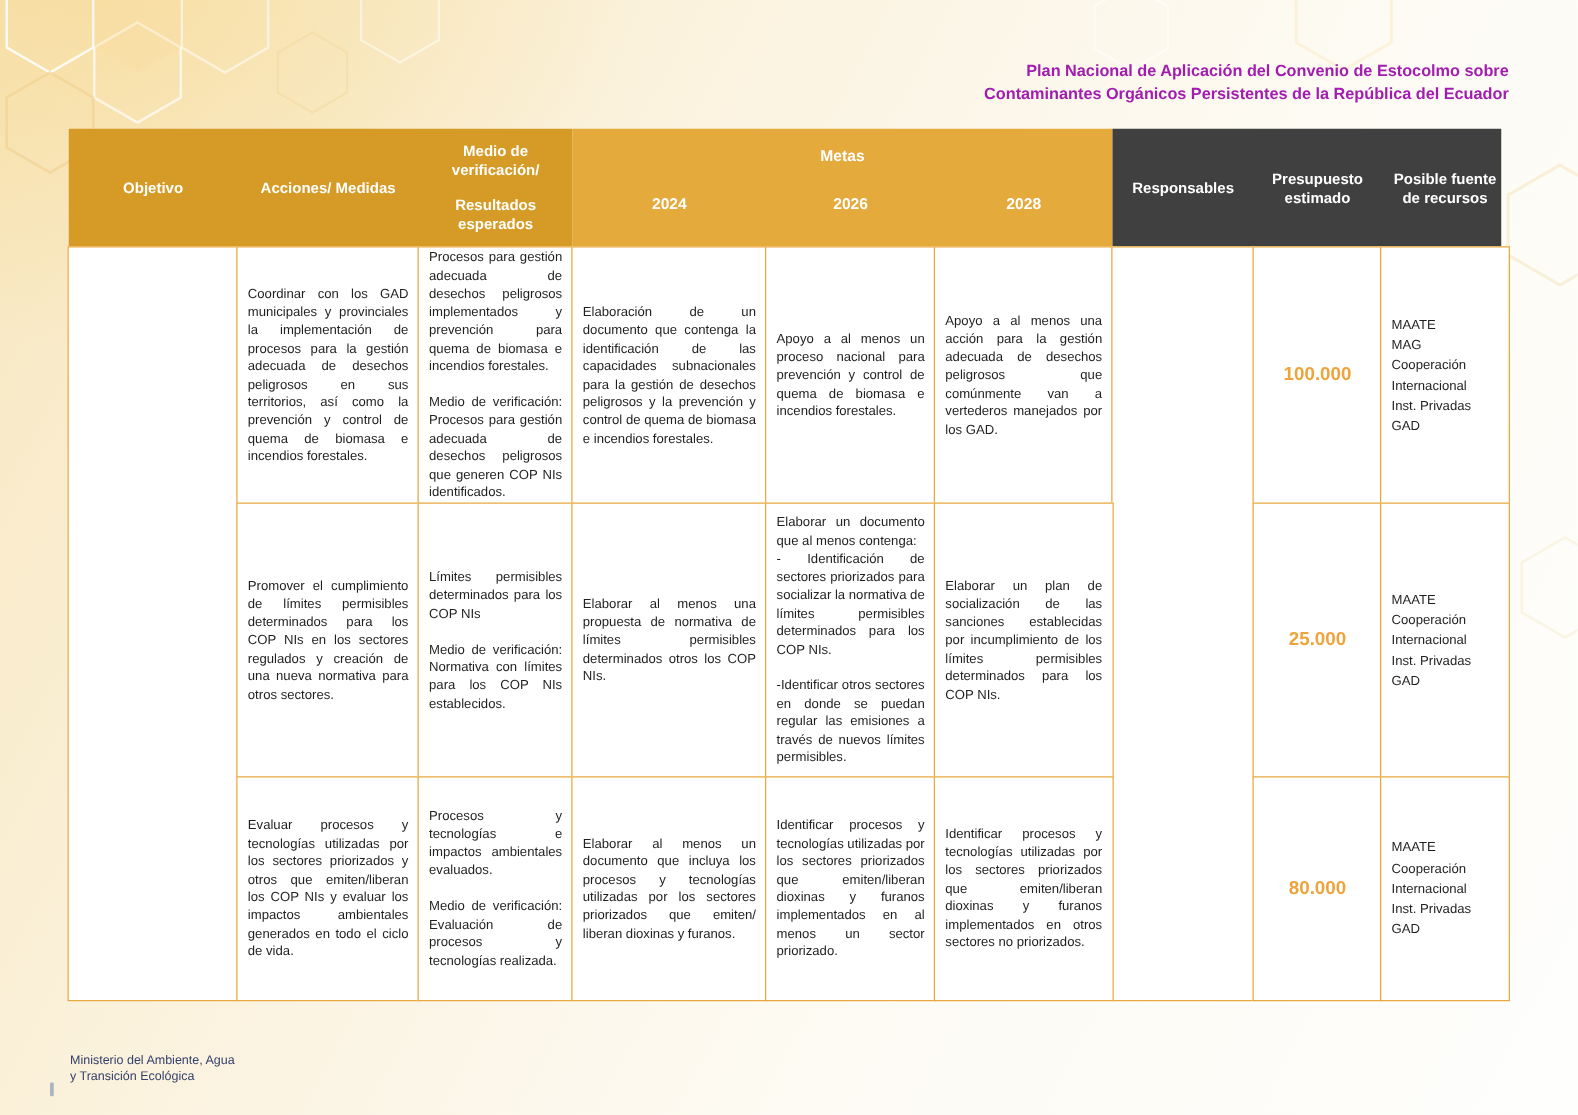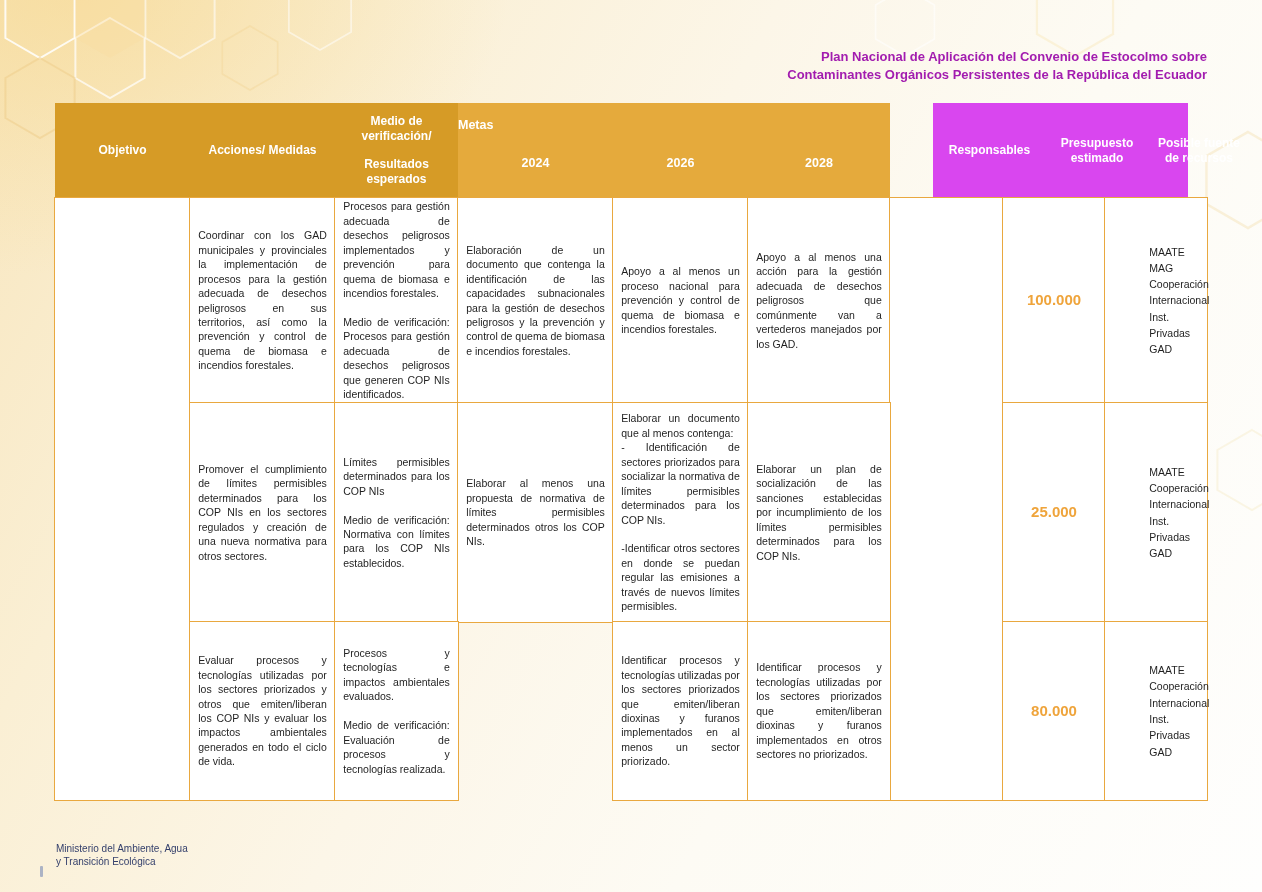--- a/index.html
+++ b/index.html
@@ -19,25 +19,25 @@
   .doc-title {
     position:absolute; top:48px; right:55px; width:560px;
     text-align:right; color:#a21caf; font-size:13px; font-weight:bold; line-height:1.4;
   }
 
   
   .thead { position:absolute; left:55px; top:103px; width:1152px; height:95px; color:#fff; }
   .hblock { position:absolute; top:0; height:95px; }
   .hb1 { left:0;    width:403px; background:#D69B26; display:grid; grid-template-columns:135px 145px 123px; align-items:center; justify-items:center; }
   .hb2 { left:403px; width:432px; background:#E5AA3C; }
-  .hb3 { left:835px; width:255px; background:#d946ef; display:grid; grid-template-columns:113px 102px 102px; align-items:center; justify-items:center;margin-left:43px; }
+  .hb3 { left:835px; width:311px; background:#404040; display:grid; grid-template-columns:113px 102px 102px; align-items:center; justify-items:center; }
   .hlabel { font-size:12px; font-weight:bold; text-align:center; line-height:1.25; padding:0 6px; }
   .hstack { display:flex; flex-direction:column; gap:13px; }
   .metas-wrap { display:flex; flex-direction:column; height:100%; }
-  .metas-title { text-align:left; font-size:12.5px; font-weight:bold; padding-top:15px; }
+  .metas-title { text-align:center; font-size:12.5px; font-weight:bold; padding-top:15px; }
   .metas-years { display:grid; grid-template-columns:155px 135px 142px; margin-top:24px; }
   .metas-years .hlabel { font-size:12.5px; }
 
   
   .tbody {
     position:absolute; left:55px; top:198px;
     display:grid;
     grid-template-columns:135px 145px 123px 155px 135px 142px 113px 102px 102px;
     grid-template-rows:205px 219px 178px;
   }
@@ -46,21 +46,21 @@
     border:1.5px solid #E9A83F;
     margin:-0.75px;               
     display:flex; align-items:center;
     padding:9px 8px;
     font-size:10.5px; line-height:1.38; color:#1f1f1f;
   }
   .cell .txt { width:100%; text-align:justify; white-space:pre-line; }
   .span3 { grid-row:span 3; }
   .budget { justify-content:center; }
   .budget .txt { text-align:center; font-size:15px; font-weight:bold; color:#EFA43B; }
-  .fuente .txt { text-align:left; white-space:pre-line; line-height:1.55;margin-left:36px; }
+  .fuente .txt { text-align:left; white-space:pre-line; line-height:1.55; }
 
   
   .footer {
     position:absolute; left:56px; top:842px;
     color:#333F6B; font-size:10px; font-weight:normal; line-height:1.3;
   }
   .logo-mark { position:absolute; left:40px; top:866px; width:3px; height:11px; background:#6B7FB3; opacity:.55; border-radius:1px; }
 </style>
 </head>
 <body>
@@ -192,20 +192,23 @@
       </div>
 
     <div class="cell" style="grid-column:2; grid-row:3;">
         <div class="txt">Evaluar procesos y tecnologías utilizadas por los sectores priorizados y otros que emiten/liberan los COP NIs y evaluar los impactos ambientales generados en todo el ciclo de vida.</div>
       </div>
     <div class="cell" style="grid-column:3; grid-row:3;">
         <div class="txt">Procesos y tecnologías e impactos ambientales evaluados.
 
 Medio de verificación: Evaluación de procesos y tecnologías realizada.</div>
       </div>
+    <div class="cell" style="grid-column:4; grid-row:3;">
+        <div class="txt">Elaborar al menos un documento que incluya los procesos y tecnologías utilizadas por los sectores priorizados que emiten/ liberan dioxinas y furanos.</div>
+      </div>
     <div class="cell" style="grid-column:5; grid-row:3;">
         <div class="txt">Identificar procesos y tecnologías utilizadas por los sectores priorizados que emiten/liberan dioxinas y furanos implementados en al menos un sector priorizado.</div>
       </div>
     <div class="cell" style="grid-column:6; grid-row:3;">
         <div class="txt">Identificar procesos y tecnologías utilizadas por los sectores priorizados que emiten/liberan dioxinas y furanos implementados en otros sectores no priorizados.</div>
       </div>
     <div class="cell budget" style="grid-column:8; grid-row:3;">
         <div class="txt">80.000</div>
       </div>
     <div class="cell fuente" style="grid-column:9; grid-row:3;">

